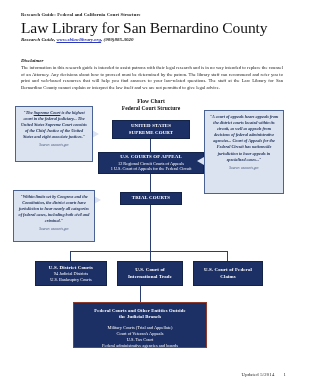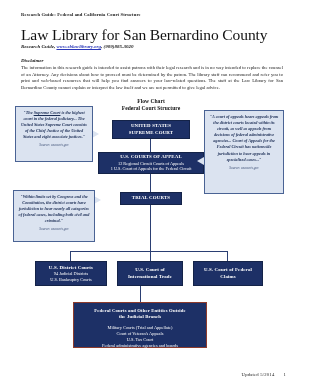--- a/index.html
+++ b/index.html
@@ -35,21 +35,21 @@
     font-size: 4.6px;
     letter-spacing: 0.15px;
     line-height: 6px;
     color: #161616;
   }
   .main-title {
     font-family: "Liberation Serif", serif;
     font-size: 15.5px;
     line-height: 17px;
     color: #111111;
-    margin-top: 8px;
+    margin-top: 1px;
     white-space: nowrap;
     letter-spacing: -0.1px;
   }
   .subline {
     font-size: 5px;
     line-height: 7px;
     font-weight: bold;
     font-style: italic;
     color: #1a1a1a;
     margin-top: 0px;

